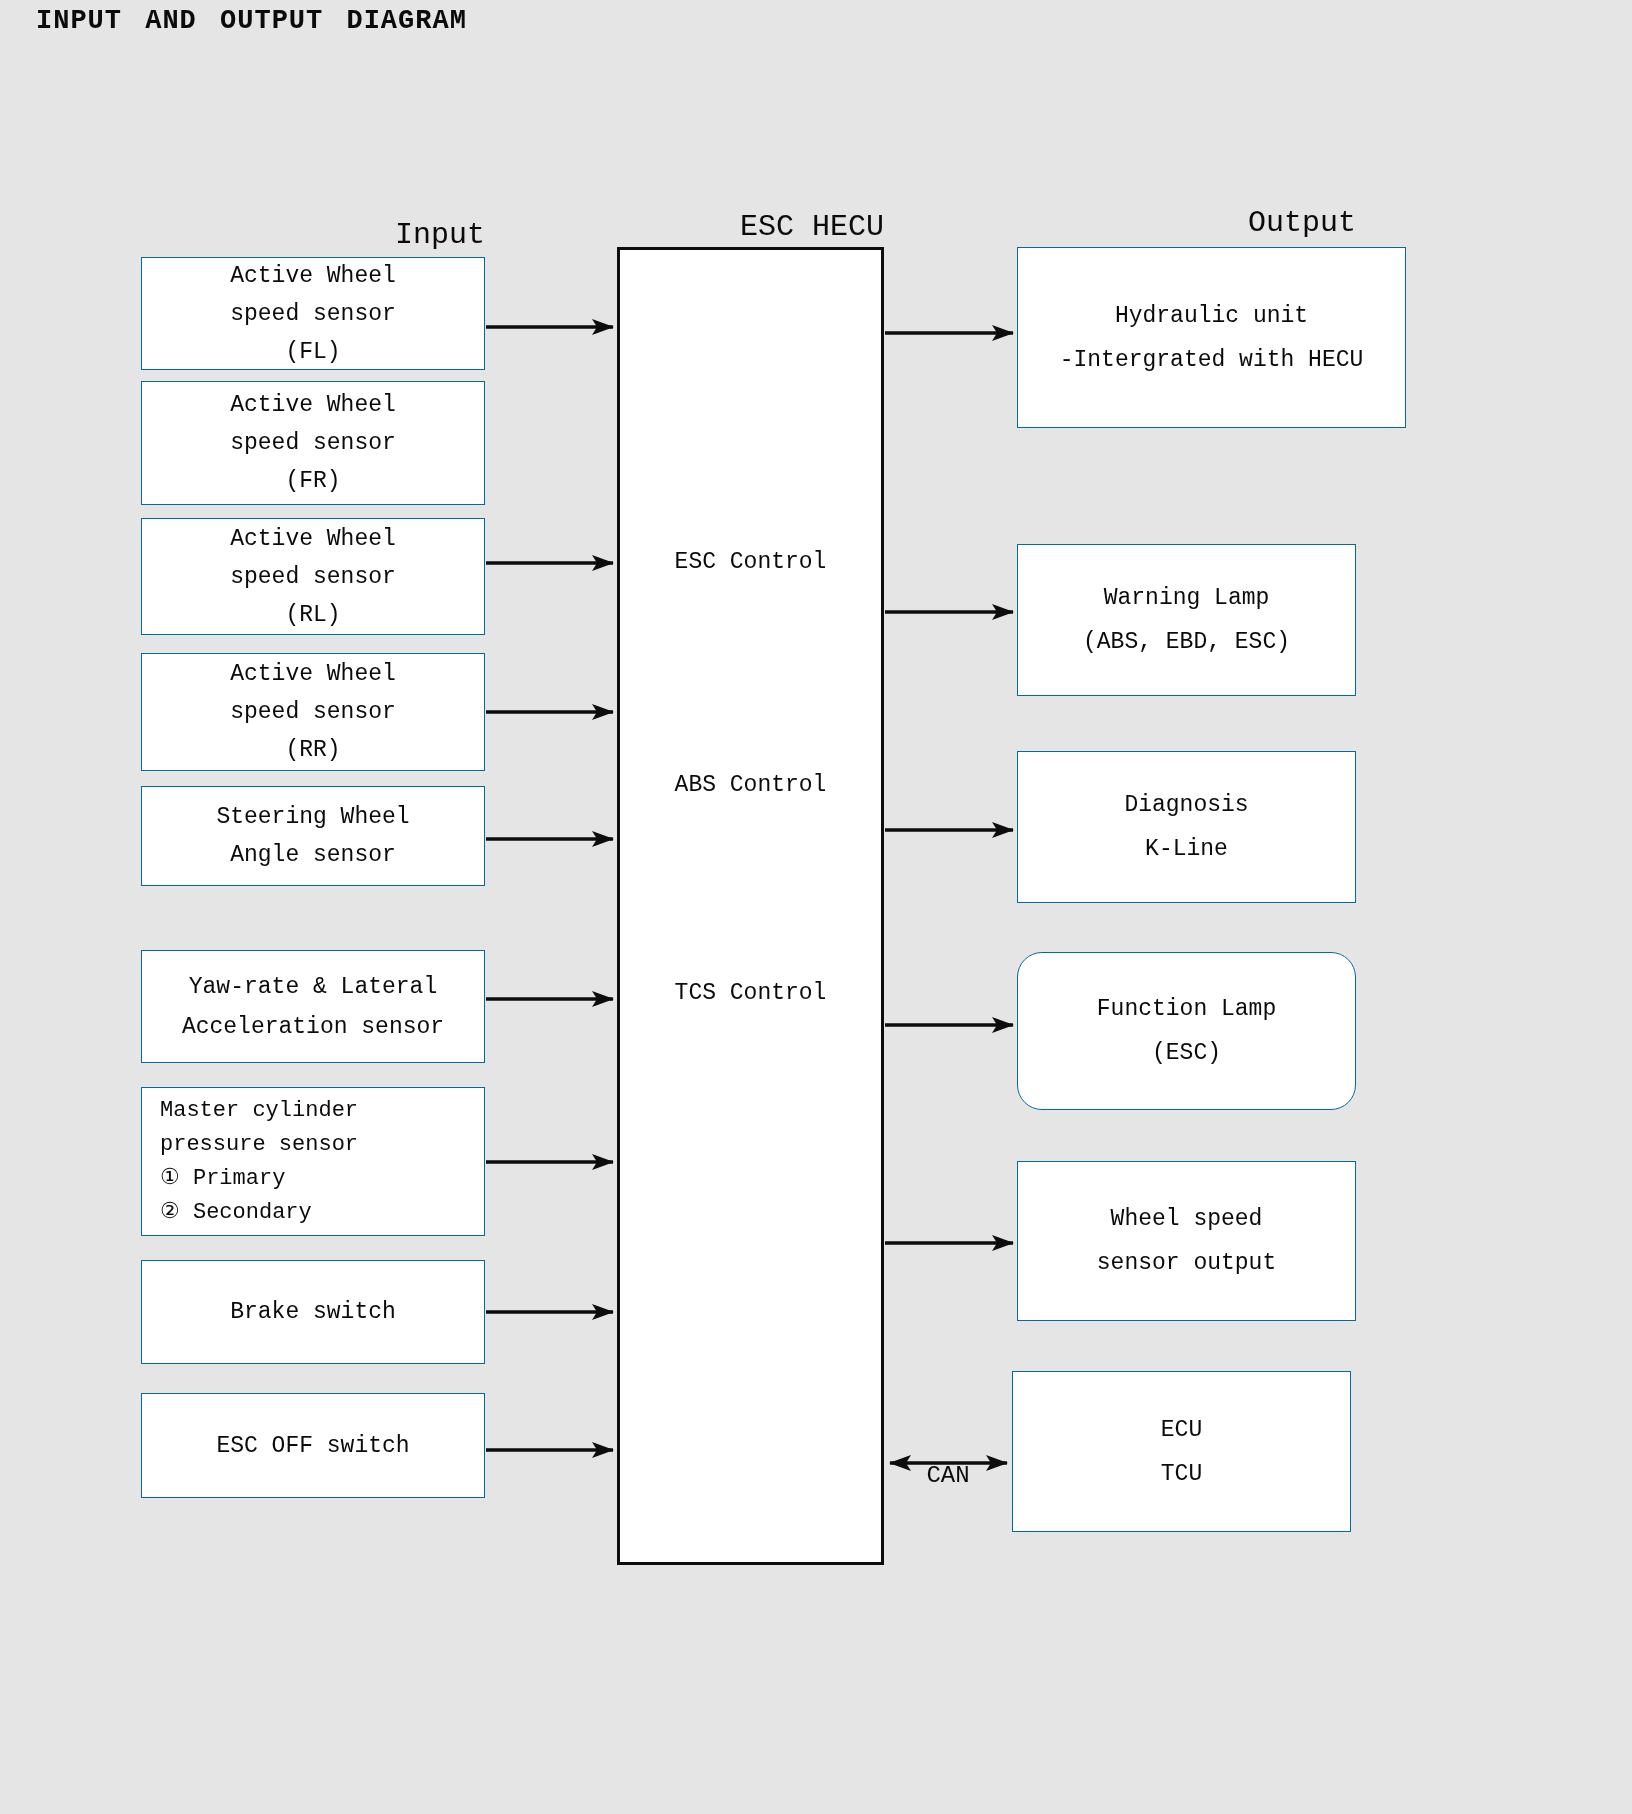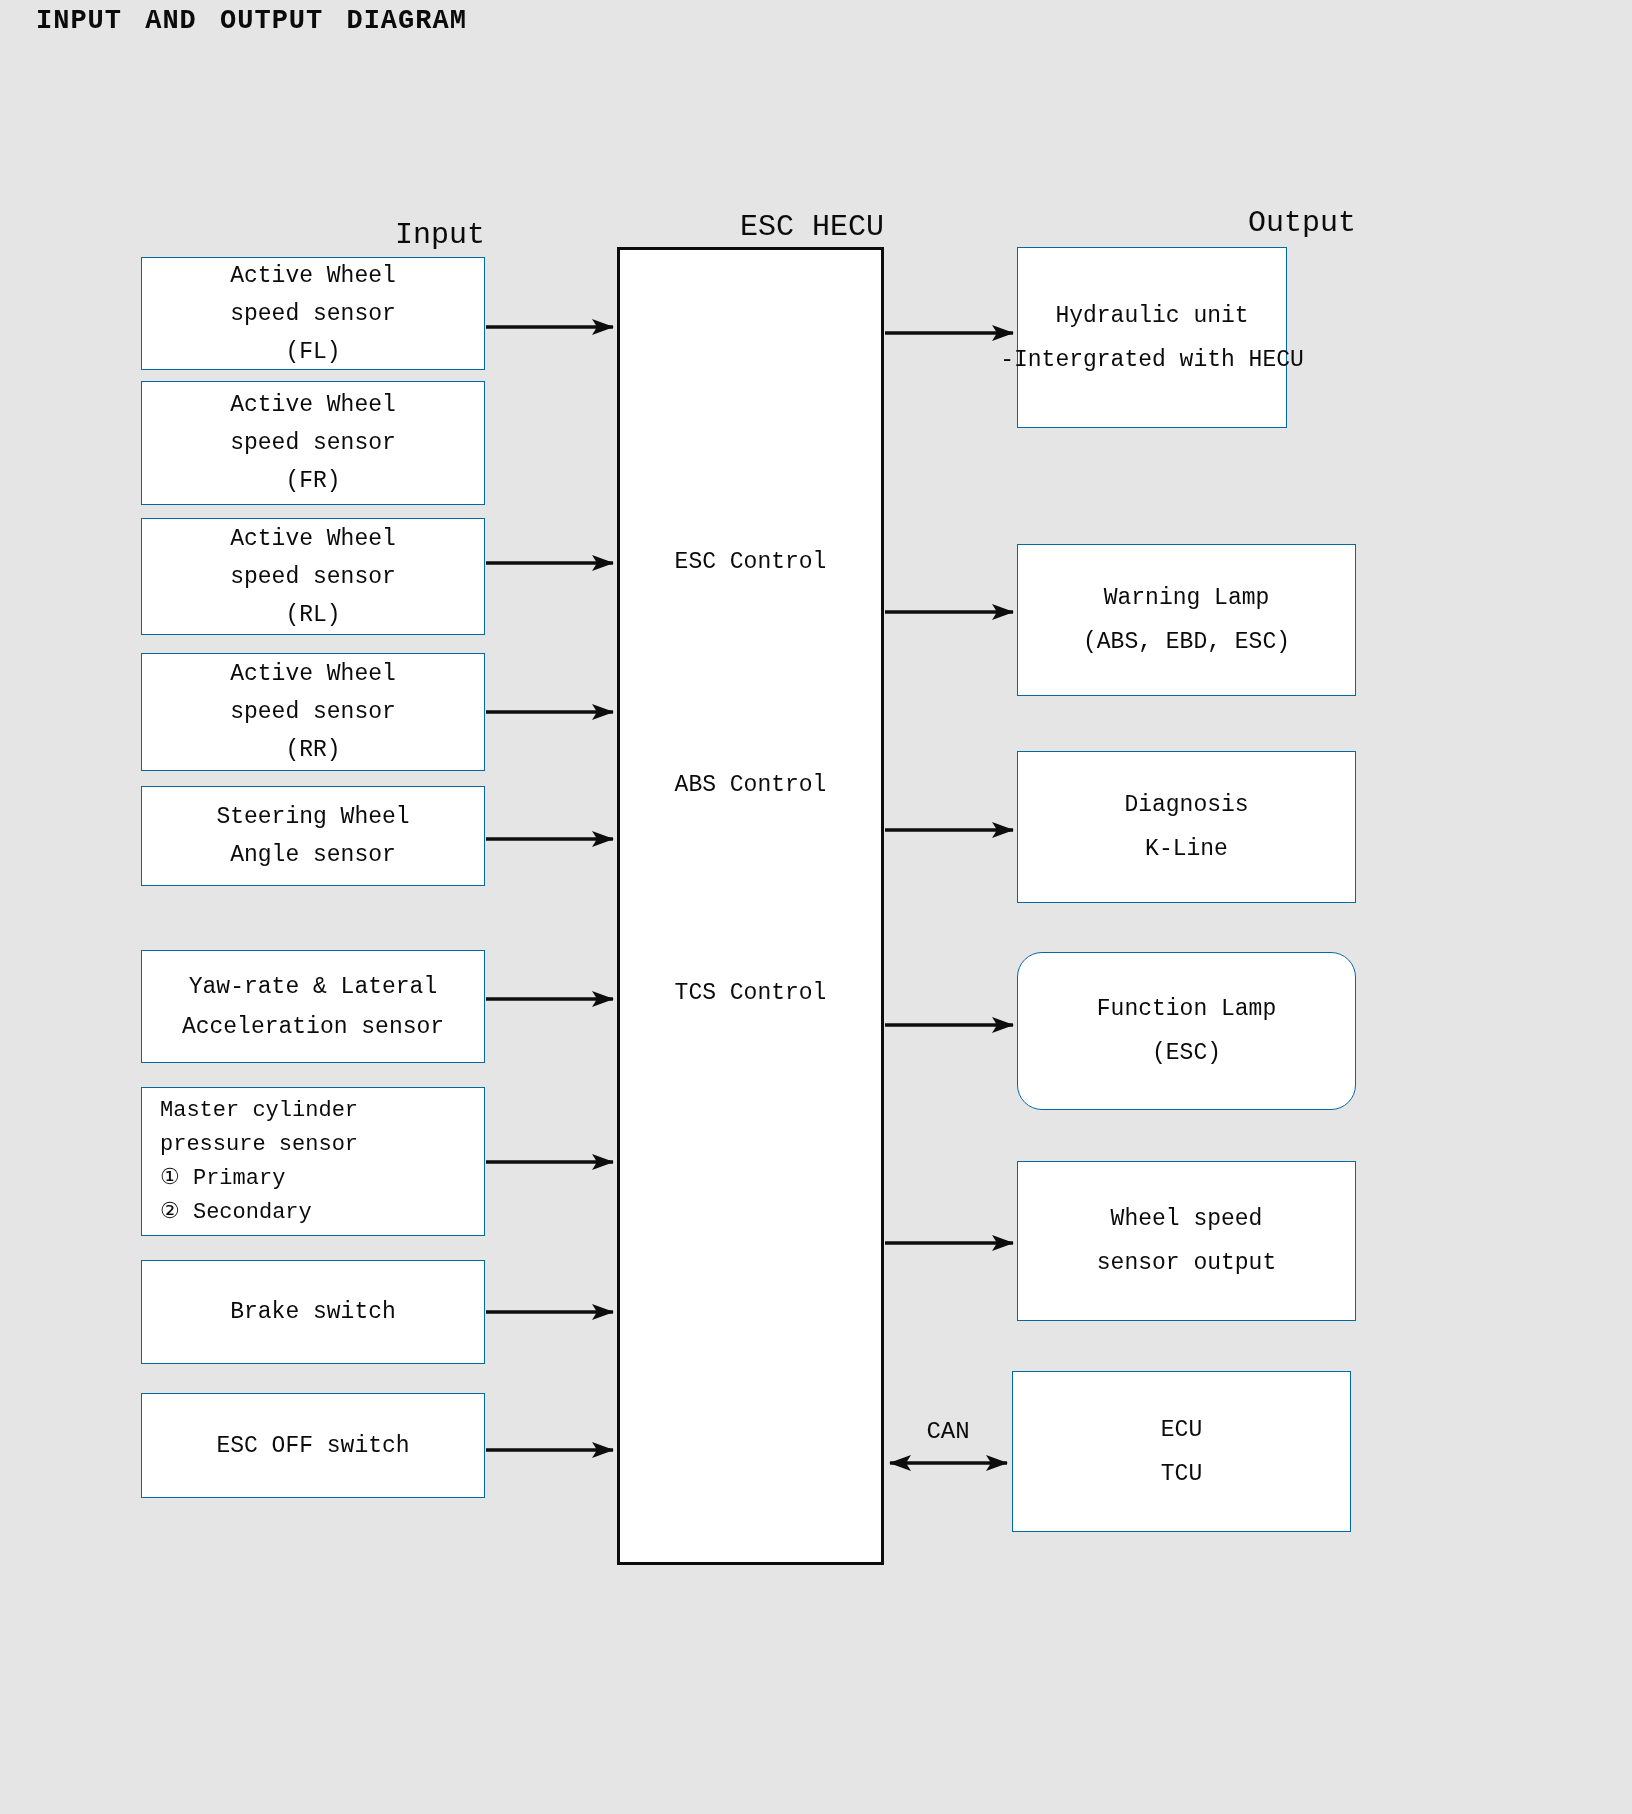--- a/index.html
+++ b/index.html
@@ -33,21 +33,21 @@
   .box.left-align{align-items:flex-start;text-align:center;padding-left:18px;line-height:34px;font-size:22px;}
   .outbox{line-height:44px;}
   .hecu-box{
     position:absolute;border:3px solid #0d0d0d;box-sizing:border-box;background:#ffffff;
   }
   .hecu-label{
     position:absolute;left:617px;width:267px;text-align:center;
     font-size:23px;line-height:30px;
   }
   .can-label{
-    position:absolute;left:884px;top:1418px;width:128px;
+    position:absolute;left:884px;top:1462px;width:128px;
     text-align:center;font-size:24px;
   }
   svg.wires{position:absolute;left:0;top:0;pointer-events:none;}
 </style>
 </head>
 <body>
 
 <div class="canvas">
 
   <div class="title">INPUT AND OUTPUT DIAGRAM</div>
@@ -103,21 +103,21 @@
 
   <div class="box" style="left:141px;top:1393px;width:344px;height:105px;">
     <span>ESC OFF switch</span>
   </div>
 
   <div class="hecu-box" style="left:617px;top:247px;width:267px;height:1318px;"></div>
   <div class="hecu-label" style="top:547px;">ESC Control</div>
   <div class="hecu-label" style="top:770px;">ABS Control</div>
   <div class="hecu-label" style="top:978px;">TCS Control</div>
 
-  <div class="box outbox" style="left:1017px;top:247px;width:270px;height:181px;">
+  <div class="box outbox" style="left:1017px;top:247px;width:389px;height:181px;">
     <span>Hydraulic unit</span>
     <span>-Intergrated with HECU</span>
   </div>
 
   <div class="box outbox" style="left:1017px;top:544px;width:339px;height:152px;">
     <span>Warning Lamp</span>
     <span>(ABS, EBD, ESC)</span>
   </div>
 
   <div class="box outbox" style="left:1017px;top:751px;width:339px;height:152px;">

